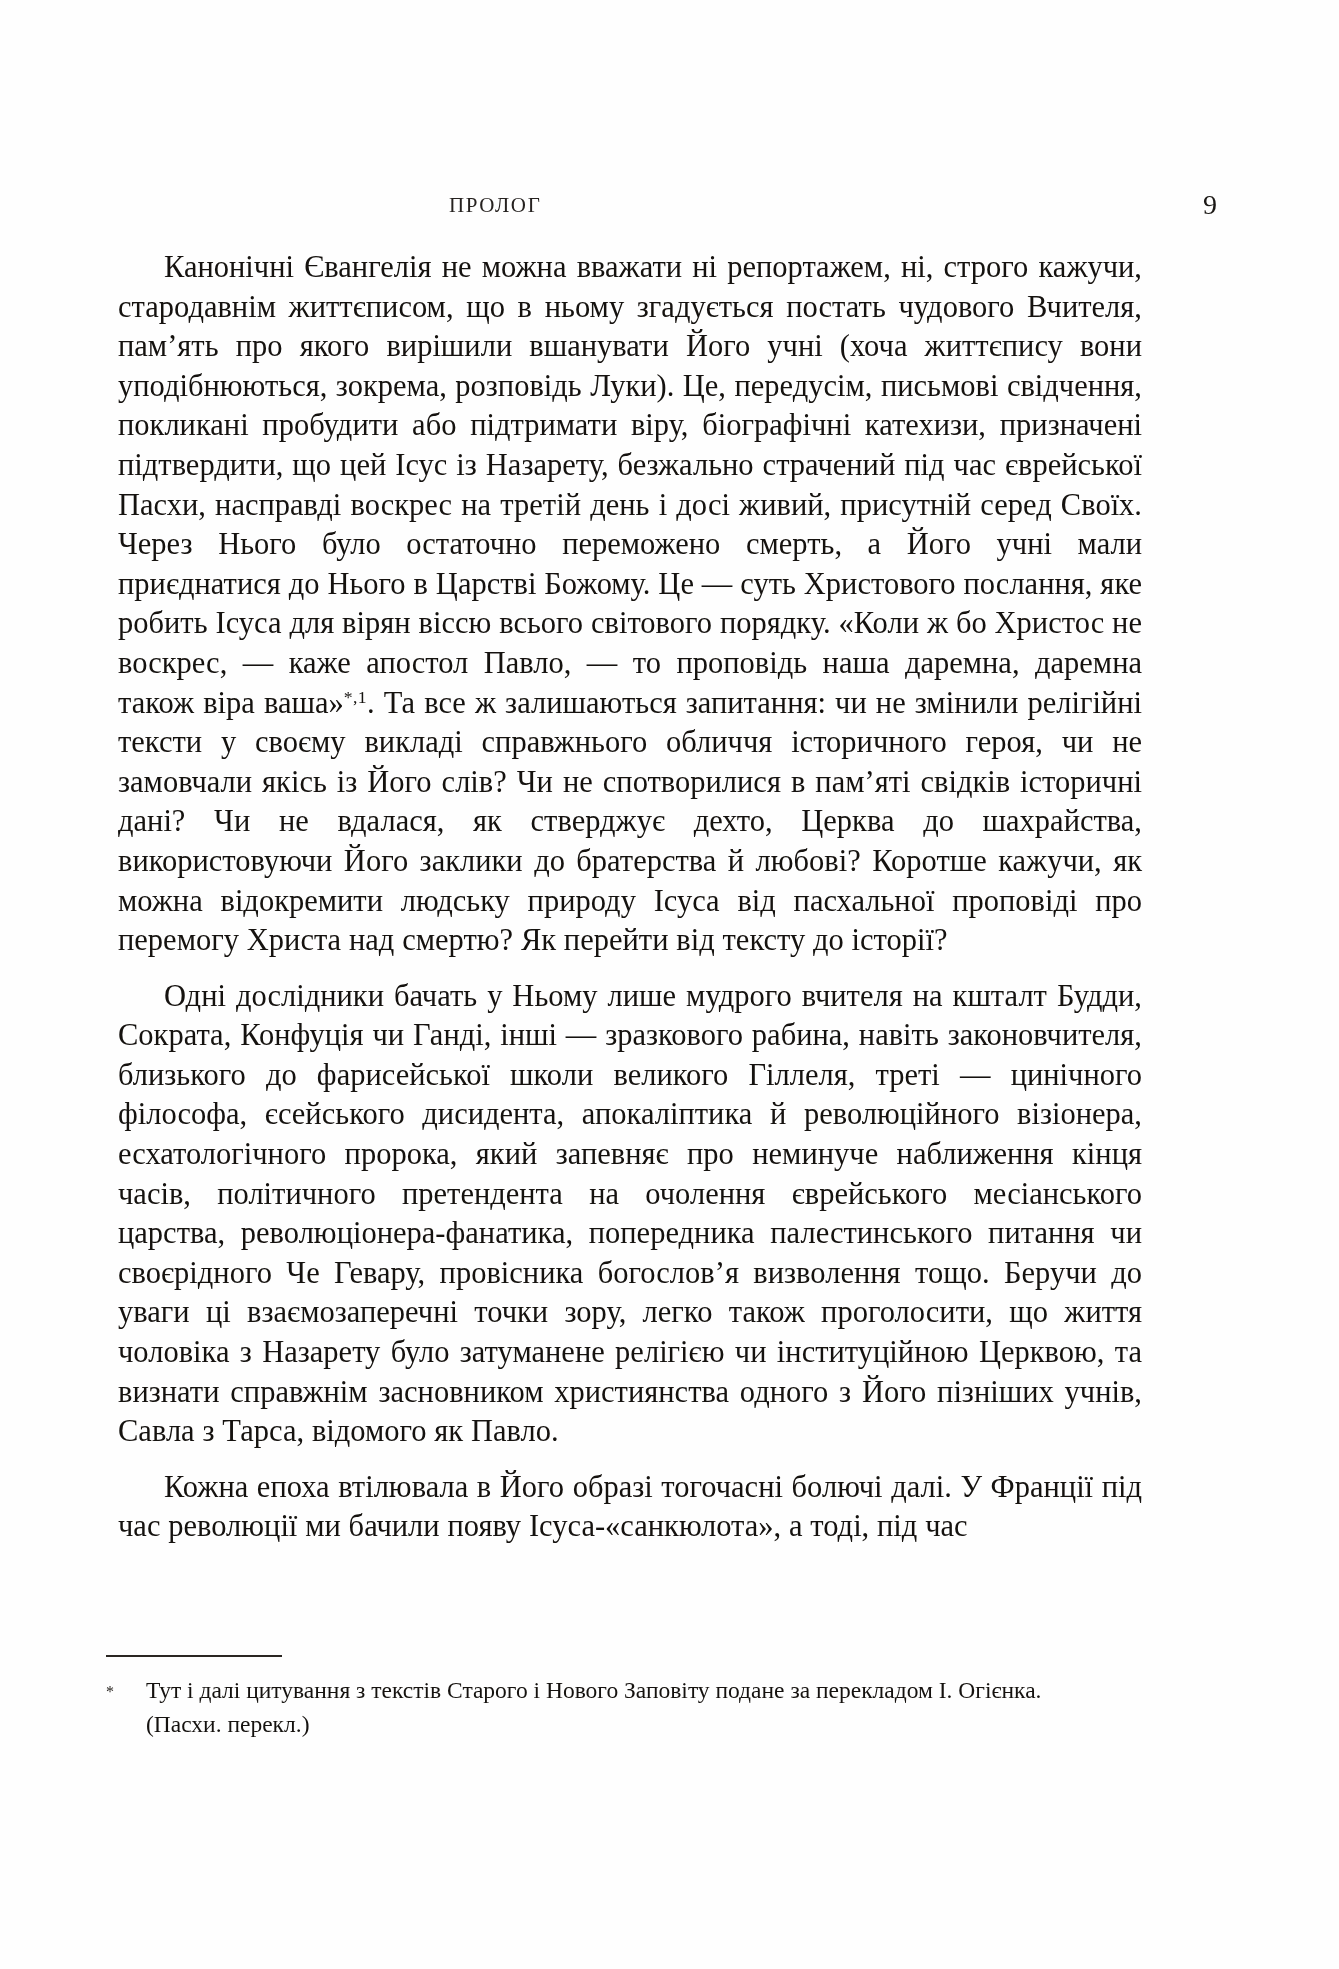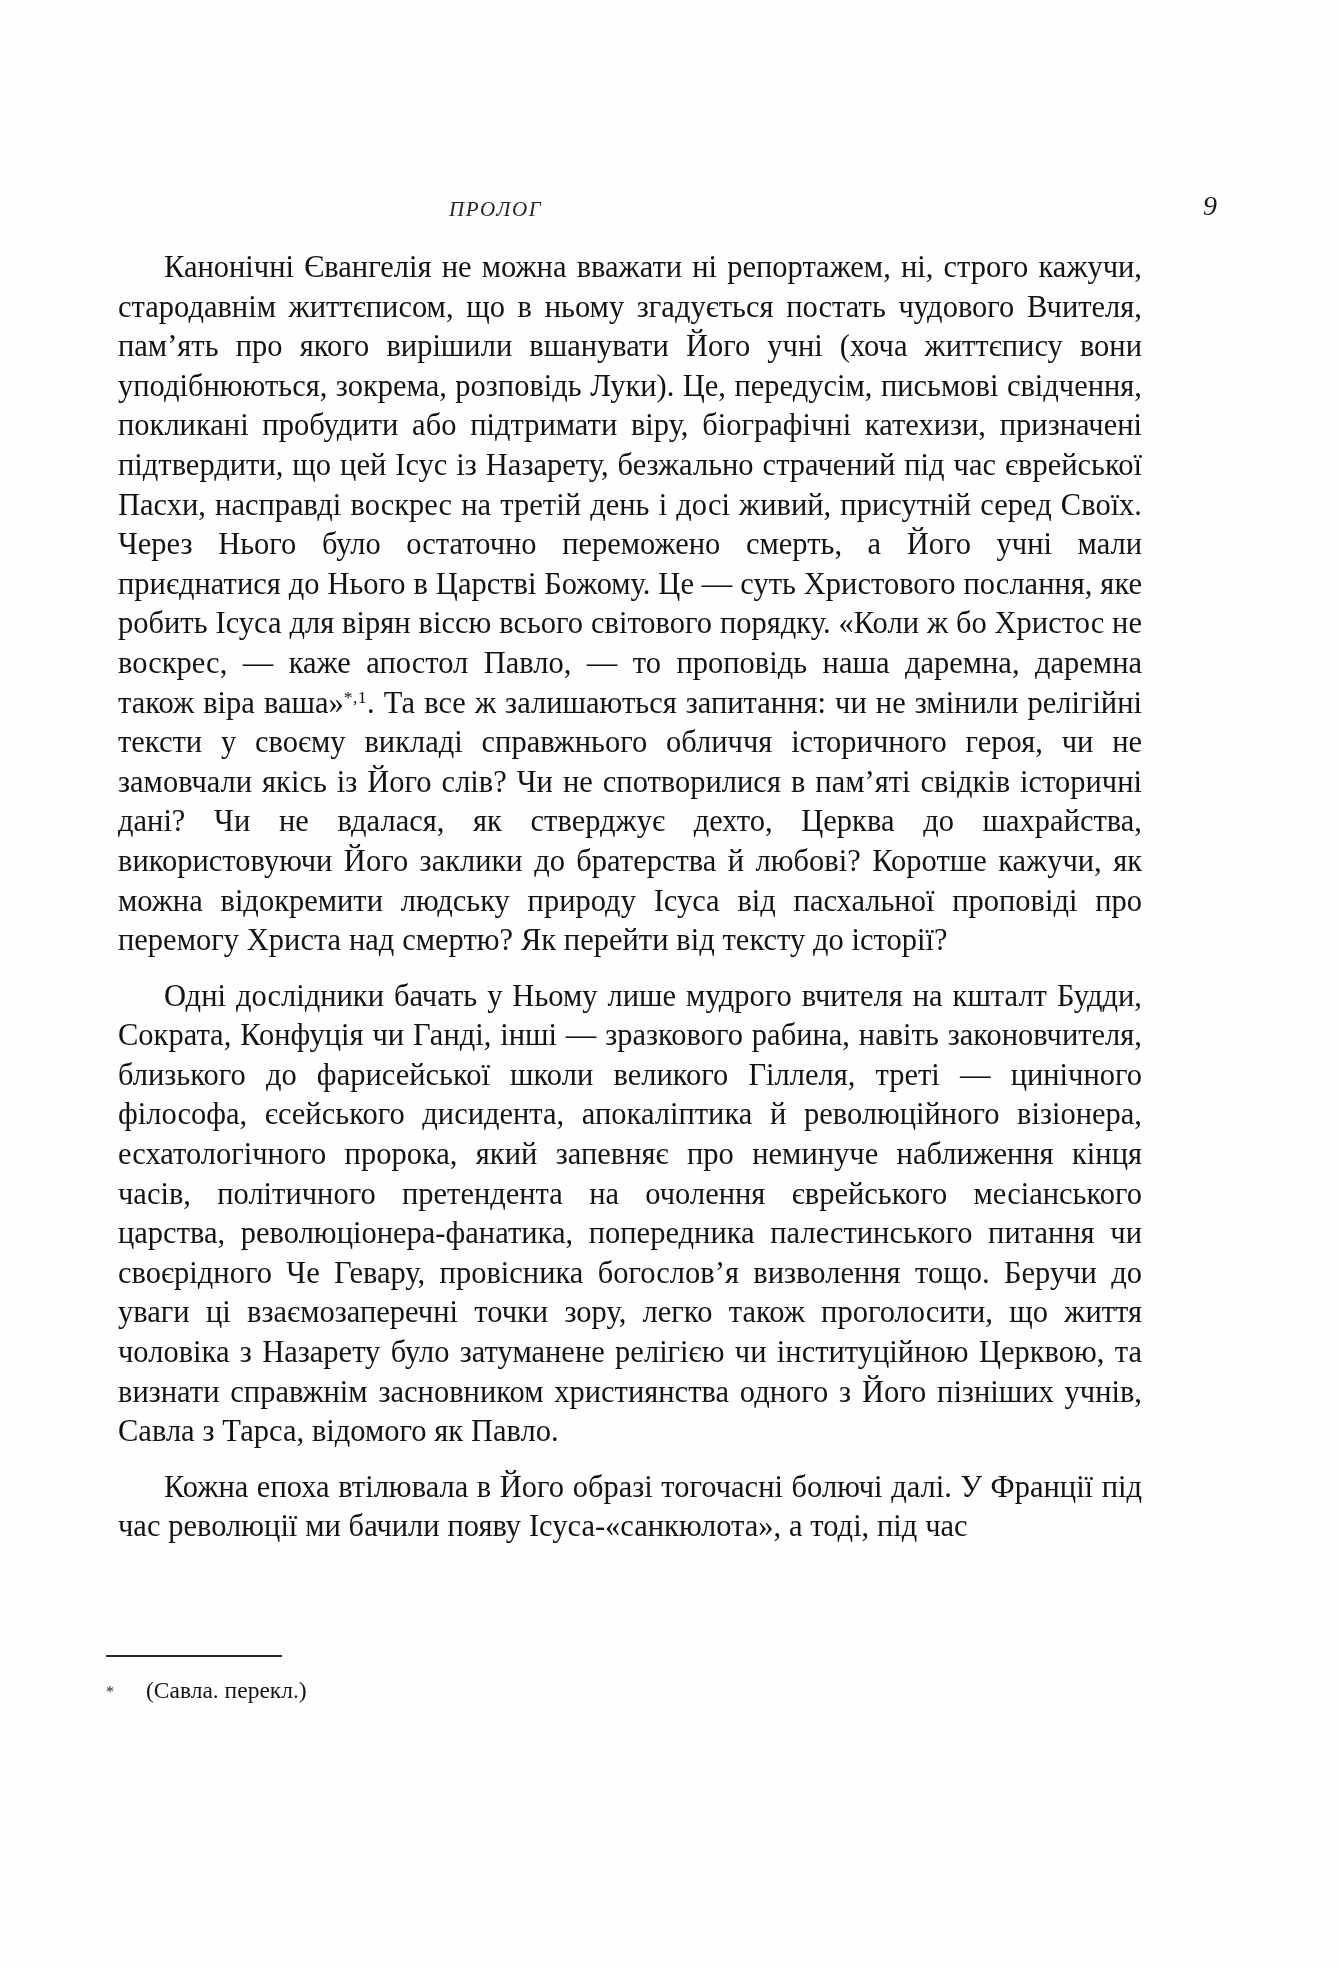--- a/index.html
+++ b/index.html
@@ -25,23 +25,22 @@
   }
 
   
   .runhead {
     position: absolute;
     left: 104px;
     right: 104px;
     top: 188px;
     height: 34px;
     display: flex;
-    align-items: flex-end;
+    align-items: center;
     justify-content: space-between;
-    font-style: italic;
   }
   .runhead-title {
     font-size: 21px;
     letter-spacing: 1.6px;
     color: #262220;
     padding-left: 345px;
   }
   .runhead-folio {
     font-size: 28px;
     color: #1b1815;
@@ -125,18 +124,19 @@
 
     <p class="para"><span>Кожна епоха втілювала в Його образі тогочасні болючі далі. У Франції під час революції ми бачили появу Ісуса-«санкюлота», а тоді, під час</span></p>
 
   </div>
 
   <div class="footnote-area">
     <div class="footnote-rule"></div>
     <div class="footnote">
       <span class="footnote-marker">*</span>
       <span class="footnote-body">
-        <span class="fn-line">(Савла. перекл.)</span>
+        <span class="fn-line">Тут і далі цитування з текстів Старого і Нового Заповіту подане за перекладом І. Огієнка.</span>
+        <span class="fn-line">(Пасхи. перекл.)</span>
       </span>
     </div>
   </div>
 
 </div>
 
 </body></html>

